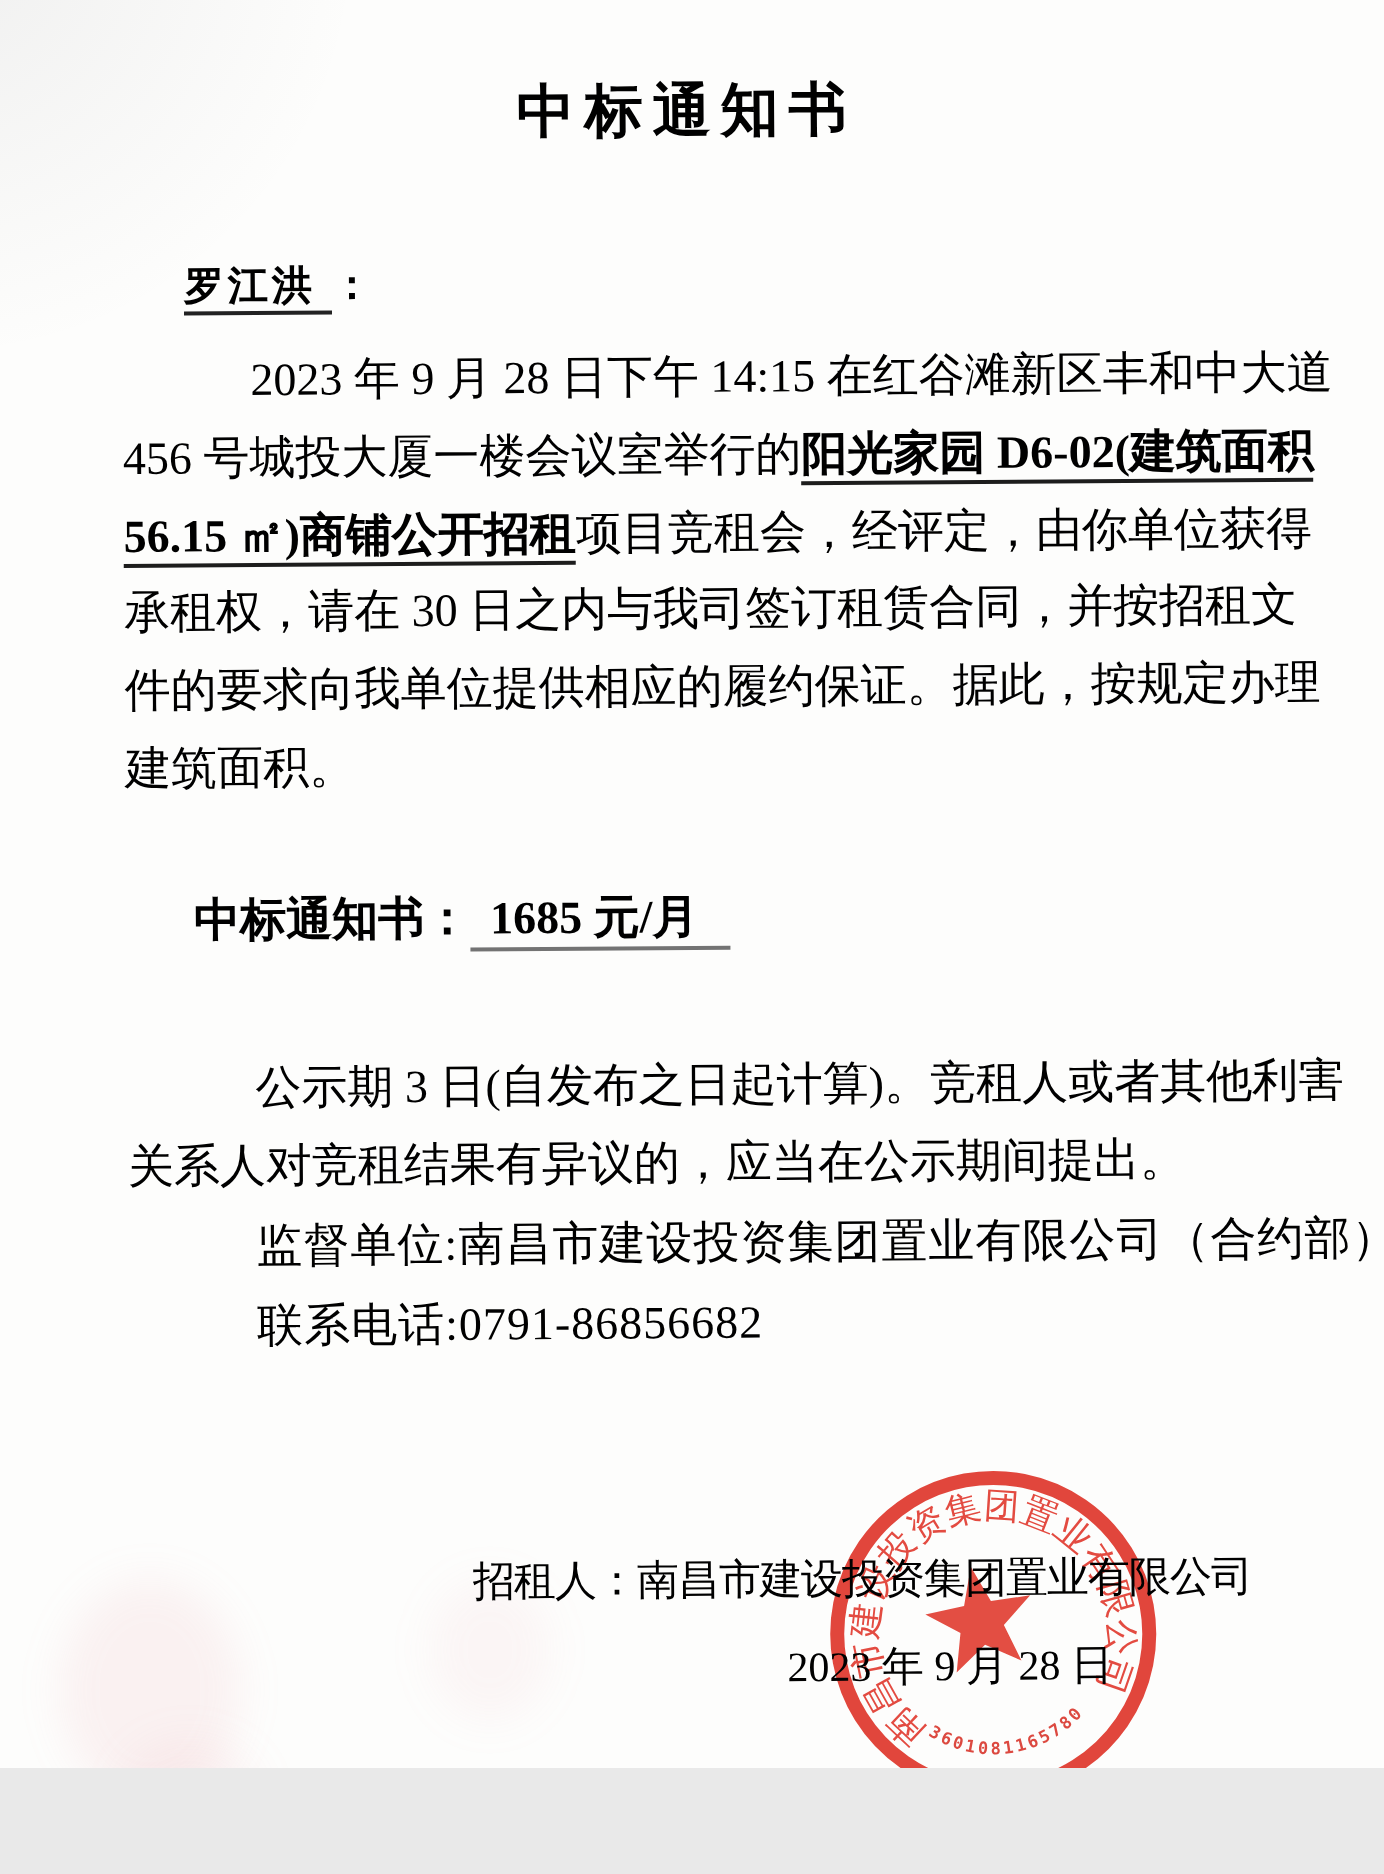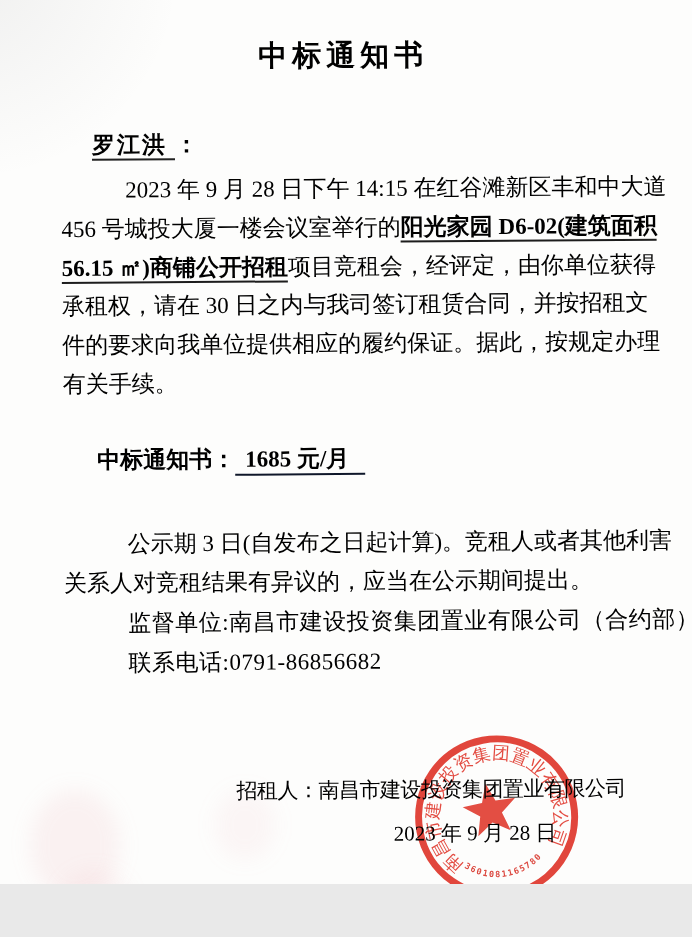--- a/index.html
+++ b/index.html
@@ -13,31 +13,31 @@
   .smudge{position:absolute;border-radius:50%;filter:blur(10px);pointer-events:none;}
   .s1{left:30px;top:790px;width:90px;height:110px;background:rgba(226,140,150,0.10);}
   .s2{left:60px;top:870px;width:70px;height:60px;background:rgba(226,140,150,0.08);}
   .s3{left:215px;top:790px;width:60px;height:70px;background:rgba(226,140,150,0.07);}
 
   .content{position:absolute;inset:0;transform:rotate(-0.4deg);}
 
   .title{position:absolute;top:36px;left:0;width:100%;text-align:center;
     font-size:29px;font-weight:bold;letter-spacing:5px;}
 
-  .addressee{position:absolute;top:128px;left:94px;font-size:23px;font-weight:bold;letter-spacing:2px;}
+  .addressee{position:absolute;top:128px;left:94px;font-size:20px;font-weight:bold;letter-spacing:2px;}
   .addressee .name{border-bottom:2px solid #222;padding:0 8px 1px 0;}
 
   .body-block{position:absolute;top:170px;left:63px;width:578px;
     font-size:23px;line-height:38.8px;}
   .body-block .ln{white-space:nowrap;}
   .indent{text-indent:64px;}
   .em{font-weight:bold;border-bottom:2px solid #1d1d1d;padding-bottom:1px;}
 
   .result{position:absolute;top:443px;left:97px;font-size:23px;font-weight:bold;}
-  .result .value{border-bottom:2px solid #0f172a;padding:0 16px 2px 10px;}
+  .result .value{border-bottom:2px solid #737373;padding:0 16px 2px 10px;}
 
   .notice{position:absolute;top:523px;left:63px;width:578px;font-size:23px;line-height:39px;}
   .notice .ln{white-space:nowrap;}
 
   .supervisor{position:absolute;top:606px;left:127px;font-size:23px;letter-spacing:0.5px;white-space:nowrap;}
   .phone{position:absolute;top:646px;left:127px;font-size:23px;letter-spacing:0.5px;white-space:nowrap;}
 
   .sig-issuer{position:absolute;top:776px;left:234px;font-size:21px;letter-spacing:-0.5px;white-space:nowrap;}
   .sig-date{position:absolute;top:820px;left:391px;font-size:21px;white-space:nowrap;}
 
@@ -59,21 +59,21 @@
     <div class="title">中标通知书</div>
 
     <div class="addressee"><span class="name">罗江洪</span><span>：</span></div>
 
     <div class="body-block">
       <div class="ln indent"><span>2023 年 9 月 28 日下午 14:15 在红谷滩新区丰和中大道</span></div>
       <div class="ln"><span>456 号城投大厦一楼会议室举行的</span><span class="em">阳光家园 D6-02(建筑面积</span></div>
       <div class="ln"><span class="em">56.15 ㎡)商铺公开招租</span><span>项目竞租会，经评定，由你单位获得</span></div>
       <div class="ln"><span>承租权，请在 30 日之内与我司签订租赁合同，并按招租文</span></div>
       <div class="ln"><span>件的要求向我单位提供相应的履约保证。据此，按规定办理</span></div>
-      <div class="ln"><span>有关手续。</span></div>
+      <div class="ln"><span>建筑面积。</span></div>
     </div>
 
     <div class="result"><span>中标通知书：</span><span class="value">1685 元/月</span></div>
 
     <div class="notice">
       <div class="ln indent">公示期 3 日(自发布之日起计算)。竞租人或者其他利害</div>
       <div class="ln">关系人对竞租结果有异议的，应当在公示期间提出。</div>
     </div>
 
     <div class="supervisor">监督单位:南昌市建设投资集团置业有限公司（合约部）</div>

